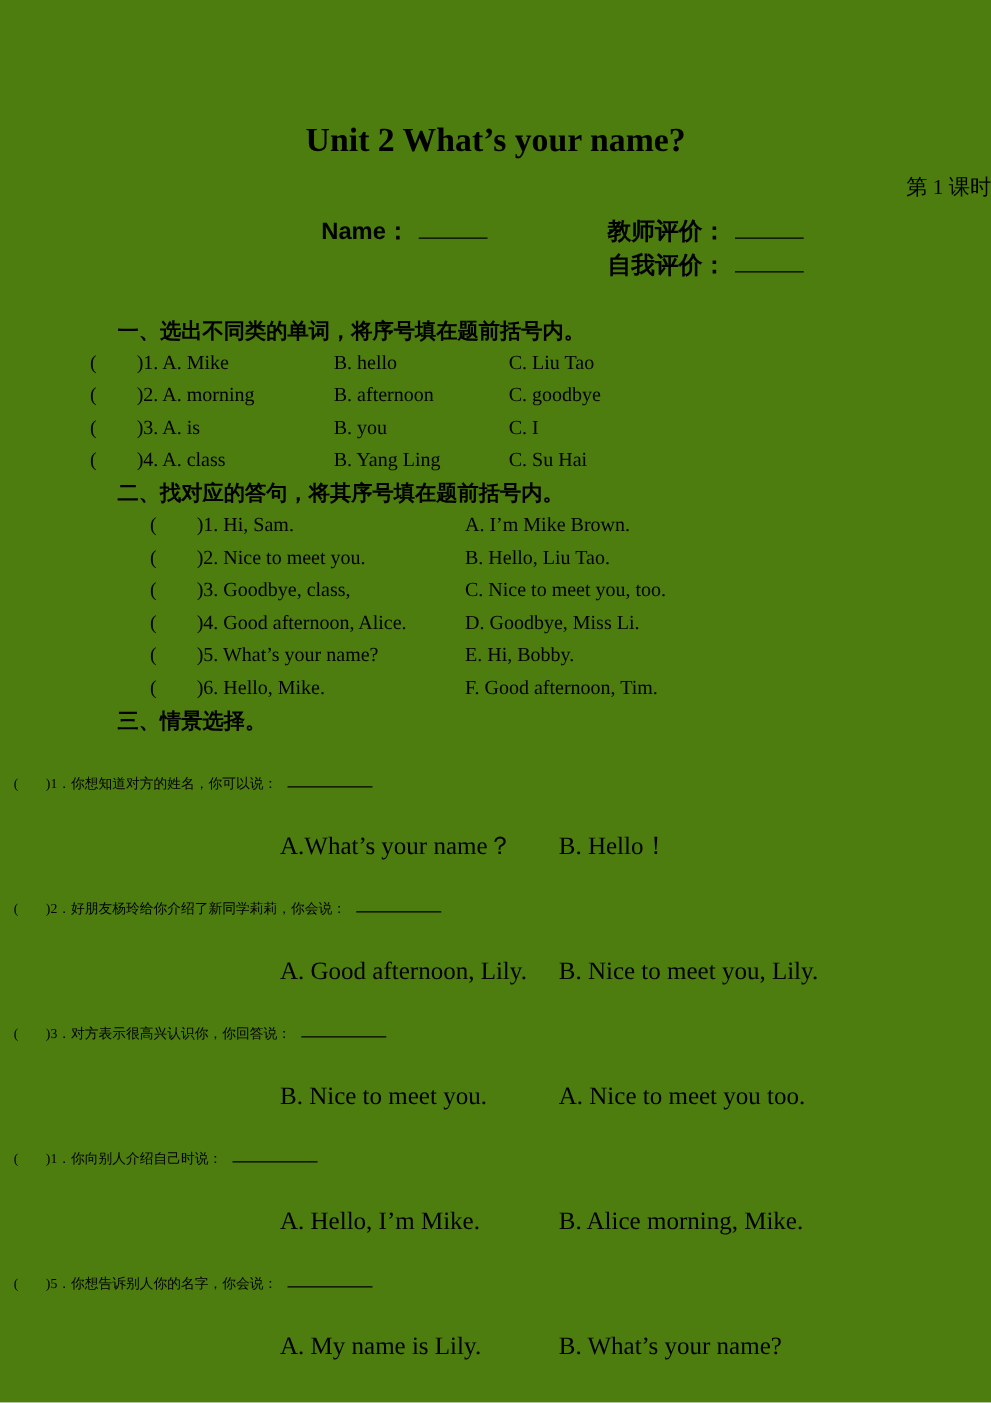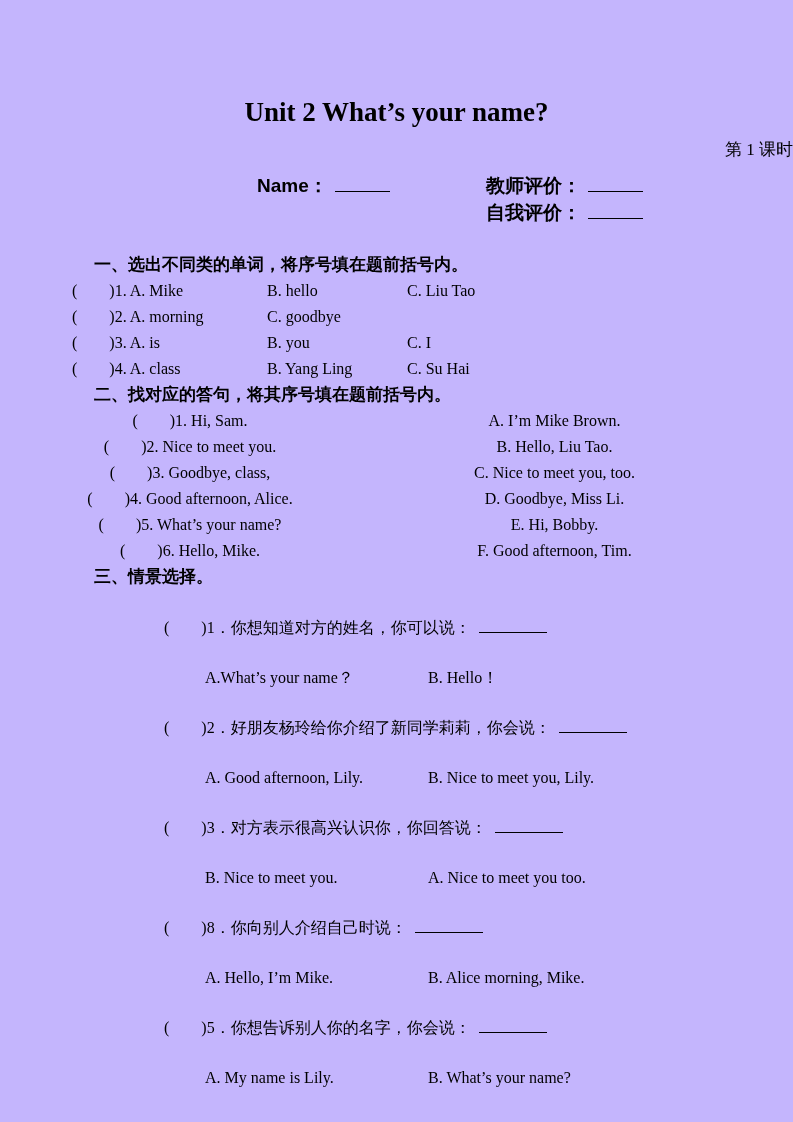--- a/index.html
+++ b/index.html
@@ -1,19 +1,19 @@
 <!DOCTYPE html>
 <html><head>
 <meta charset="utf-8">
 <style>
   html,body{margin:0;padding:0;background:#ffffff;}
   .page{
     position:relative;
     width:793px;height:1122px;
-    background:#c4b5fd;color:#000;
+    background:#4d7c0f;color:#000;
     font-family:"Liberation Serif", serif;
     overflow:hidden;
   }
   .title{
     margin:0;padding-top:97px;
     text-align:center;
     font-size:27px;font-weight:bold;line-height:30px;
     font-family:"Liberation Serif", serif;
   }
   .subtitle{
@@ -40,28 +40,28 @@
     padding-left:94px;line-height:26px;
     white-space:pre;
   }
   .mt{margin-top:26px;}
   .s1row{
     display:grid;grid-template-columns:195px 140px auto;
     padding-left:72px;font-size:16px;line-height:26px;white-space:pre;
   }
   .s2row{
     display:grid;grid-template-columns:252px auto;
-    padding-left:64px;font-size:16px;line-height:26px;white-space:pre;text-align:center;
+    padding-left:120px;font-size:16px;line-height:26px;white-space:pre;
   }
   .s3q{
-    padding-left:148px;font-size:16px;line-height:25px;white-space:pre;
+    font-size:11px;line-height:25px;white-space:pre;
   }
   .s3opts{
     display:grid;grid-template-columns:223px auto;
-    padding-left:205px;font-size:16px;line-height:25px;white-space:pre;
+    padding-left:205px;font-size:20px;line-height:25px;white-space:pre;margin-left:19px;
   }
 </style>
 </head>
 <body>
 
 <div class="page">
 
   <h1 class="title">Unit 2 What’s your name?</h1>
   <div class="subtitle">第 1 课时</div>
 
@@ -77,21 +77,21 @@
         <span>自我评价：</span><span class="blank w55"></span>
       </div>
     </div>
   </div>
 
   <div class="sec-header mt">一、选出不同类的单词，将序号填在题前括号内。</div>
   <div class="s1row">
     <span>(        )1. A. Mike</span><span>B. hello</span><span>C. Liu Tao</span>
   </div>
   <div class="s1row">
-    <span>(        )2. A. morning</span><span>C. goodbye</span>
+    <span>(        )2. A. morning</span><span>B. afternoon</span><span>C. goodbye</span>
   </div>
   <div class="s1row">
     <span>(        )3. A. is</span><span>B. you</span><span>C. I</span>
   </div>
   <div class="s1row">
     <span>(        )4. A. class</span><span>B. Yang Ling</span><span>C. Su Hai</span>
   </div>
 
   <div class="sec-header">二、找对应的答句，将其序号填在题前括号内。</div>
   <div class="s2row">
@@ -130,21 +130,21 @@
   </div>
 
   <div class="s3q">
     <span>(        )3．对方表示很高兴认识你，你回答说：</span><span class="blank w68"></span>
   </div>
   <div class="s3opts">
     <span>B. Nice to meet you.</span><span>A. Nice to meet you too.</span>
   </div>
 
   <div class="s3q">
-    <span>(        )8．你向别人介绍自己时说：</span><span class="blank w68"></span>
+    <span>(        )1．你向别人介绍自己时说：</span><span class="blank w68"></span>
   </div>
   <div class="s3opts">
     <span>A. Hello, I’m Mike.</span><span>B. Alice morning, Mike.</span>
   </div>
 
   <div class="s3q">
     <span>(        )5．你想告诉别人你的名字，你会说：</span><span class="blank w68"></span>
   </div>
   <div class="s3opts">
     <span>A. My name is Lily.</span><span>B. What’s your name?</span>

